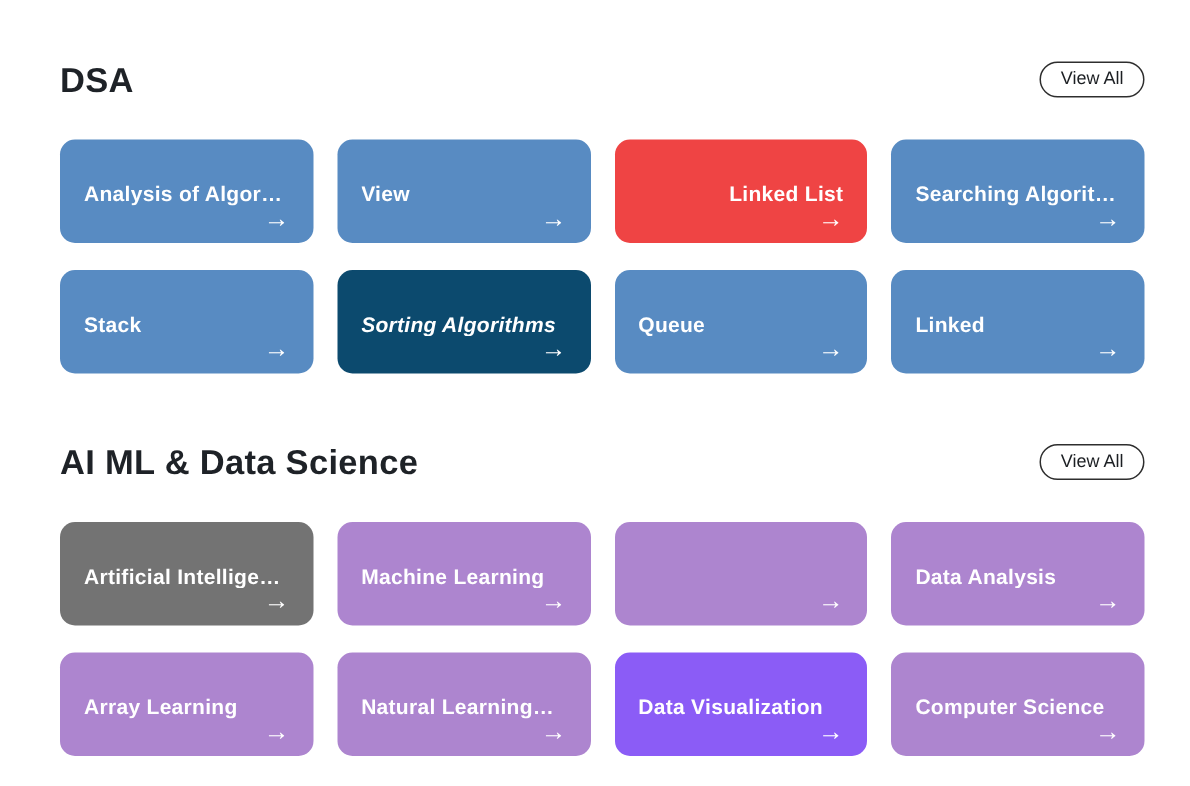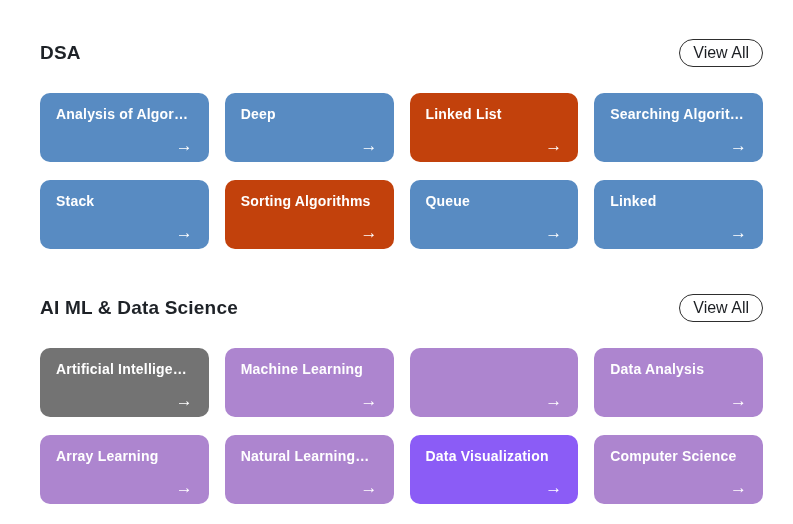--- a/index.html
+++ b/index.html
@@ -17,32 +17,32 @@
     margin-top: 46px;
   }
   .section-header {
     display: flex;
     justify-content: space-between;
     align-items: center;
     height: 26px;
     margin-bottom: 27px;
   }
   .section-title {
-    font-size: 19px;
+    font-size: 23px;
     font-weight: bold;
     color: #1e2227;
     letter-spacing: 0.2px;
   }
   .view-all {
     display: inline-block;
     border: 1px solid #2e2e2e;
     border-radius: 999px;
     background: #ffffff;
     padding: 4px 13px 5px;
-    font-size: 16px;
+    font-size: 12px;
     line-height: 1.1;
     color: #1c1f23;
     font-family: "Liberation Sans", sans-serif;
     cursor: pointer;
   }
   .grid {
     display: grid;
     grid-template-columns: repeat(4, 1fr);
     column-gap: 16px;
     row-gap: 18px;
@@ -56,20 +56,21 @@
     cursor: pointer;
     overflow: hidden;
   }
   .card-label {
     font-size: 14px;
     font-weight: bold;
     letter-spacing: 0.2px;
     white-space: nowrap;
     overflow: hidden;
     max-width: 100%;
+    margin-top: 15px;
   }
   .arrow {
     position: absolute;
     right: 16px;
     bottom: 8px;
     font-size: 17px;
     line-height: 1;
     font-weight: normal;
   }
 </style>
@@ -83,40 +84,40 @@
       <h2 class="section-title">DSA</h2>
       <button class="view-all">View All</button>
     </div>
     <div class="grid">
   <div class="card" style="background: rgb(88, 139, 194);">
     <div class="card-label">Analysis of Algor…</div>
     <span class="arrow">→</span>
   </div>
 
   <div class="card" style="background: rgb(88, 139, 194);">
-    <div class="card-label">Deep</div>
+    <div class="card-label">View</div>
     <span class="arrow">→</span>
   </div>
 
-  <div class="card" style="background: #c2410c;">
+  <div class="card" style="background: #ef4444; text-align: right;">
     <div class="card-label">Linked List</div>
     <span class="arrow">→</span>
   </div>
 
   <div class="card" style="background: rgb(88, 139, 194);">
     <div class="card-label">Searching Algorit…</div>
     <span class="arrow">→</span>
   </div>
 
   <div class="card" style="background: rgb(88, 139, 194);">
     <div class="card-label">Stack</div>
     <span class="arrow">→</span>
   </div>
 
-  <div class="card" style="background: #c2410c;">
+  <div class="card" style="background: #0c4a6e; font-style: italic;">
     <div class="card-label">Sorting Algorithms</div>
     <span class="arrow">→</span>
   </div>
 
   <div class="card" style="background: rgb(88, 139, 194);">
     <div class="card-label">Queue</div>
     <span class="arrow">→</span>
   </div>
 
   <div class="card" style="background: rgb(88, 139, 194);">

